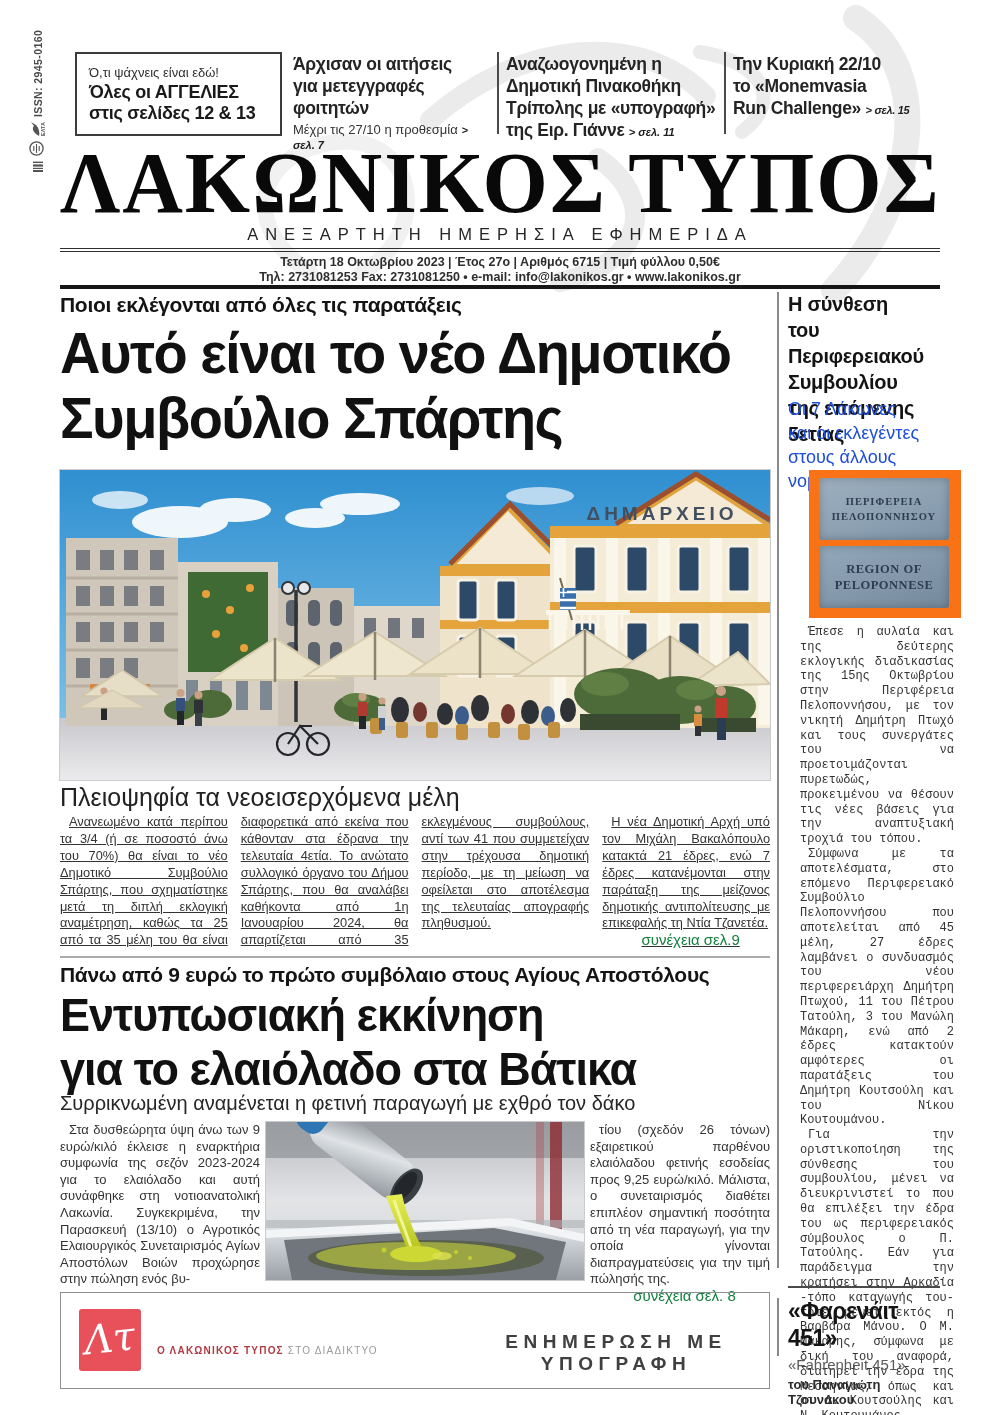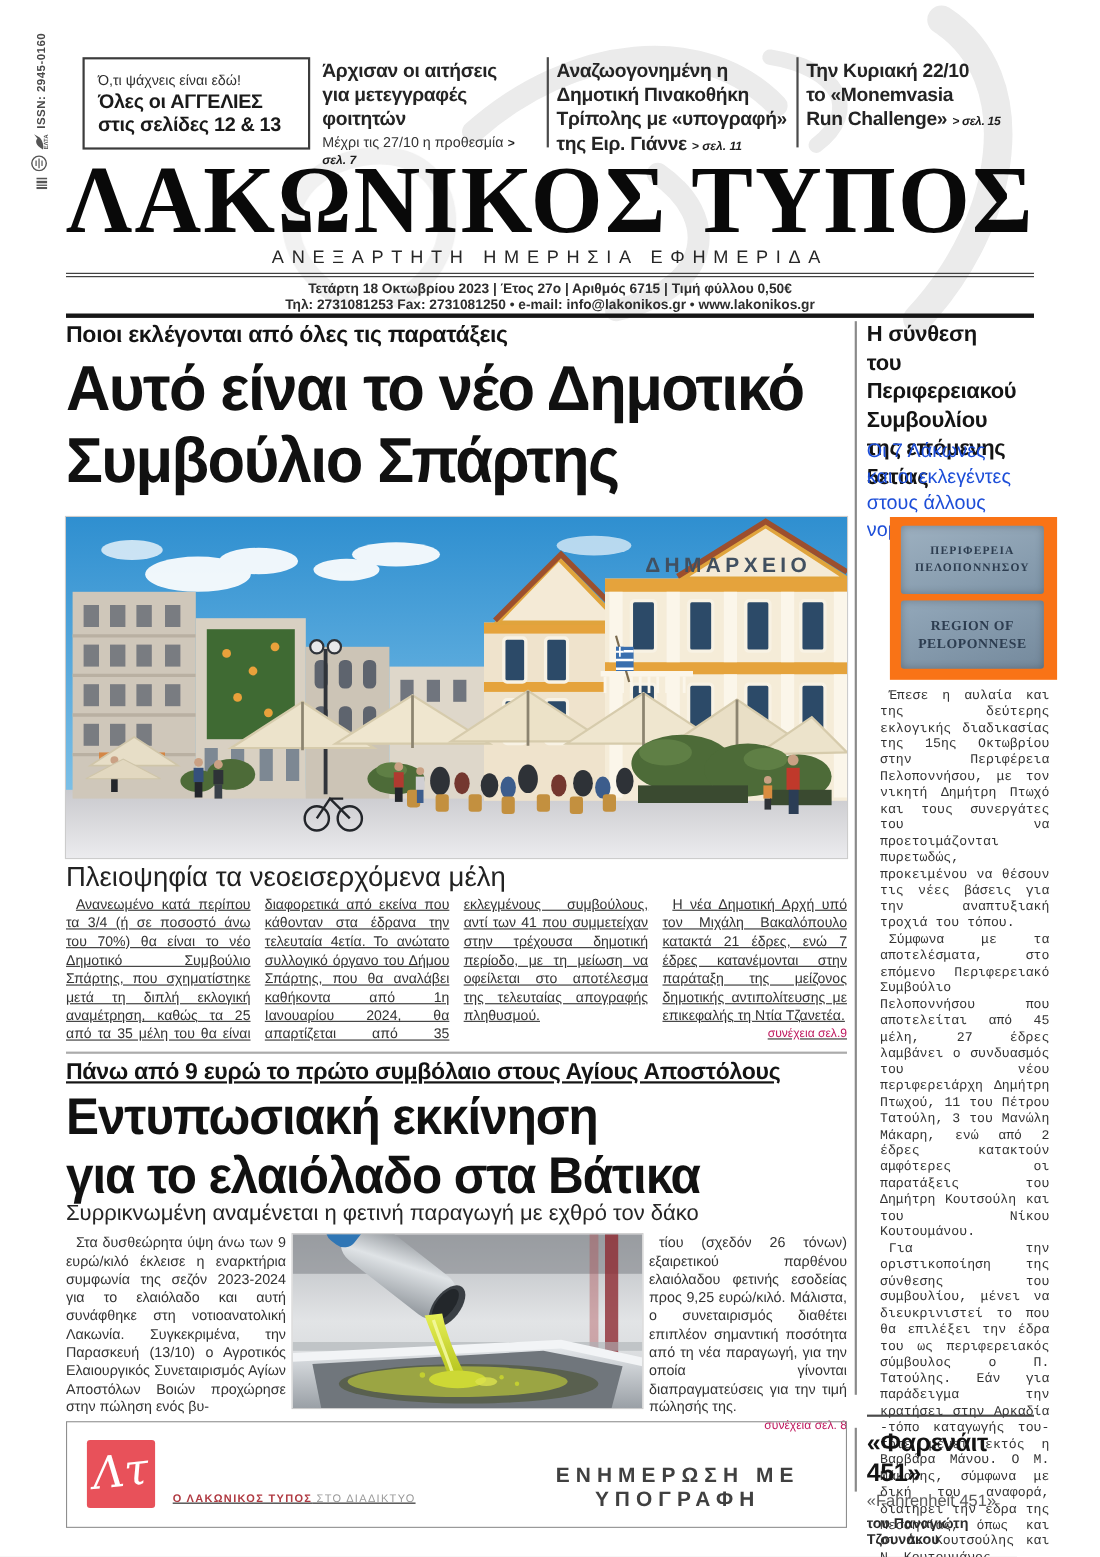--- a/index.html
+++ b/index.html
@@ -51,25 +51,25 @@
   .kicker{font-size:21px;font-weight:700;letter-spacing:-.3px;color:#141414;}
   .lead-kicker{left:60px;top:293px;width:700px;}
   .lead-headline{left:60px;top:320px;width:720px;font-size:56px;line-height:64px;font-weight:800;letter-spacing:-1.5px;color:#111;transform:scaleY(1.03);transform-origin:top left;}
   .lead-caption{left:60px;top:783px;width:710px;font-size:25px;color:#222;}
   .lead-body{
     left:60px;top:814px;width:710px;height:138px;
     column-count:4;column-gap:13px;
     font-size:12.8px;line-height:16.9px;text-align:justify;color:#333;text-decoration:underline;
   }
   .lead-body p{margin:0;text-indent:9px;}
-  .cont{font-size:11px;font-weight:400;color:#be185d;text-align:right;margin:0;}
+  .cont{font-size:15px;font-weight:400;color:#15803d;text-align:center;margin:0;}
   .rule-soft{left:60px;top:956px;width:710px;height:2px;background:#ababab;}
 
   
-  .a2-kicker{left:60px;top:963px;width:710px;text-decoration:underline;}
+  .a2-kicker{left:60px;top:963px;width:710px;}
   .a2-headline{left:60px;top:988px;width:710px;font-size:45px;line-height:52px;font-weight:800;letter-spacing:-1px;color:#111;transform:scaleY(1.04);transform-origin:top left;}
   .a2-subhead{left:60px;top:1092px;width:710px;font-size:20px;color:#262626;}
   .a2-col{font-size:13px;line-height:16.6px;text-align:justify;color:#333;}
   .a2-col p{margin:0;text-indent:9px;}
   .a2-left{left:60px;top:1122px;width:200px;}
   .a2-right{left:590px;top:1122px;width:180px;}
   .photo-frame{outline:1px solid #cccccc;}
 
   
   .side-rule{left:777px;top:292px;width:1.5px;height:976px;background:#8a8a8a;}
@@ -82,21 +82,21 @@
   .plaque-en{top:76px;height:62px;background:linear-gradient(160deg,#93a8ba,#74899c);font-size:12.5px;letter-spacing:.5px;line-height:16px;font-weight:700;}
   .side-body{left:800px;top:625px;width:154px;font-size:12px;line-height:14.8px;text-align:justify;color:#333;font-family:Liberation Mono, monospace;}
   .side-body p{margin:0;text-indent:8px;}
   .side-divider{left:788px;top:1286px;width:152px;height:1.5px;background:#4a4a4a;}
 
   
   .site-box{left:60px;top:1292px;width:710px;height:97px;border:1.5px solid #8f8f8f;box-sizing:border-box;}
   .logo-sq{position:absolute;left:18px;top:16px;width:62px;height:62px;border-radius:3px;display:flex;align-items:center;justify-content:center;}
   .logo-mono{font-family:"DejaVu Serif",serif;font-style:italic;font-size:40px;color:#ffffff;transform:rotate(-6deg);margin-top:-4px;}
   .site-name{position:absolute;left:92px;top:8px;font-size:48px;font-weight:800;letter-spacing:-2.5px;color:#0d0d0d;}
-  .site-tagline{position:absolute;left:96px;top:64px;font-size:10px;letter-spacing:1.2px;text-decoration:underline;}
+  .site-tagline{position:absolute;left:96px;top:52px;font-size:10px;letter-spacing:1.2px;}
   .site-tagline .t1{font-weight:700;}
   .site-tagline .t2{color:#9a9a9a;}
   .slogan{position:absolute;left:410px;top:38px;width:290px;text-align:center;font-size:19px;font-weight:700;letter-spacing:5.5px;color:#404040;}
   .book{left:788px;top:1298px;width:154px;}
   .book .bt{font-size:23px;font-weight:800;letter-spacing:-.5px;color:#141414;}
   .book .bs{font-size:15px;color:#5a5a5a;margin-top:4px;}
   .book .ba{font-size:13px;font-weight:700;color:#2b2b2b;margin-top:4px;}
   .book .bl{display:flex;align-items:center;margin-top:6px;}
   .book .bl .pr{font-size:13px;font-weight:700;}
 </style>

